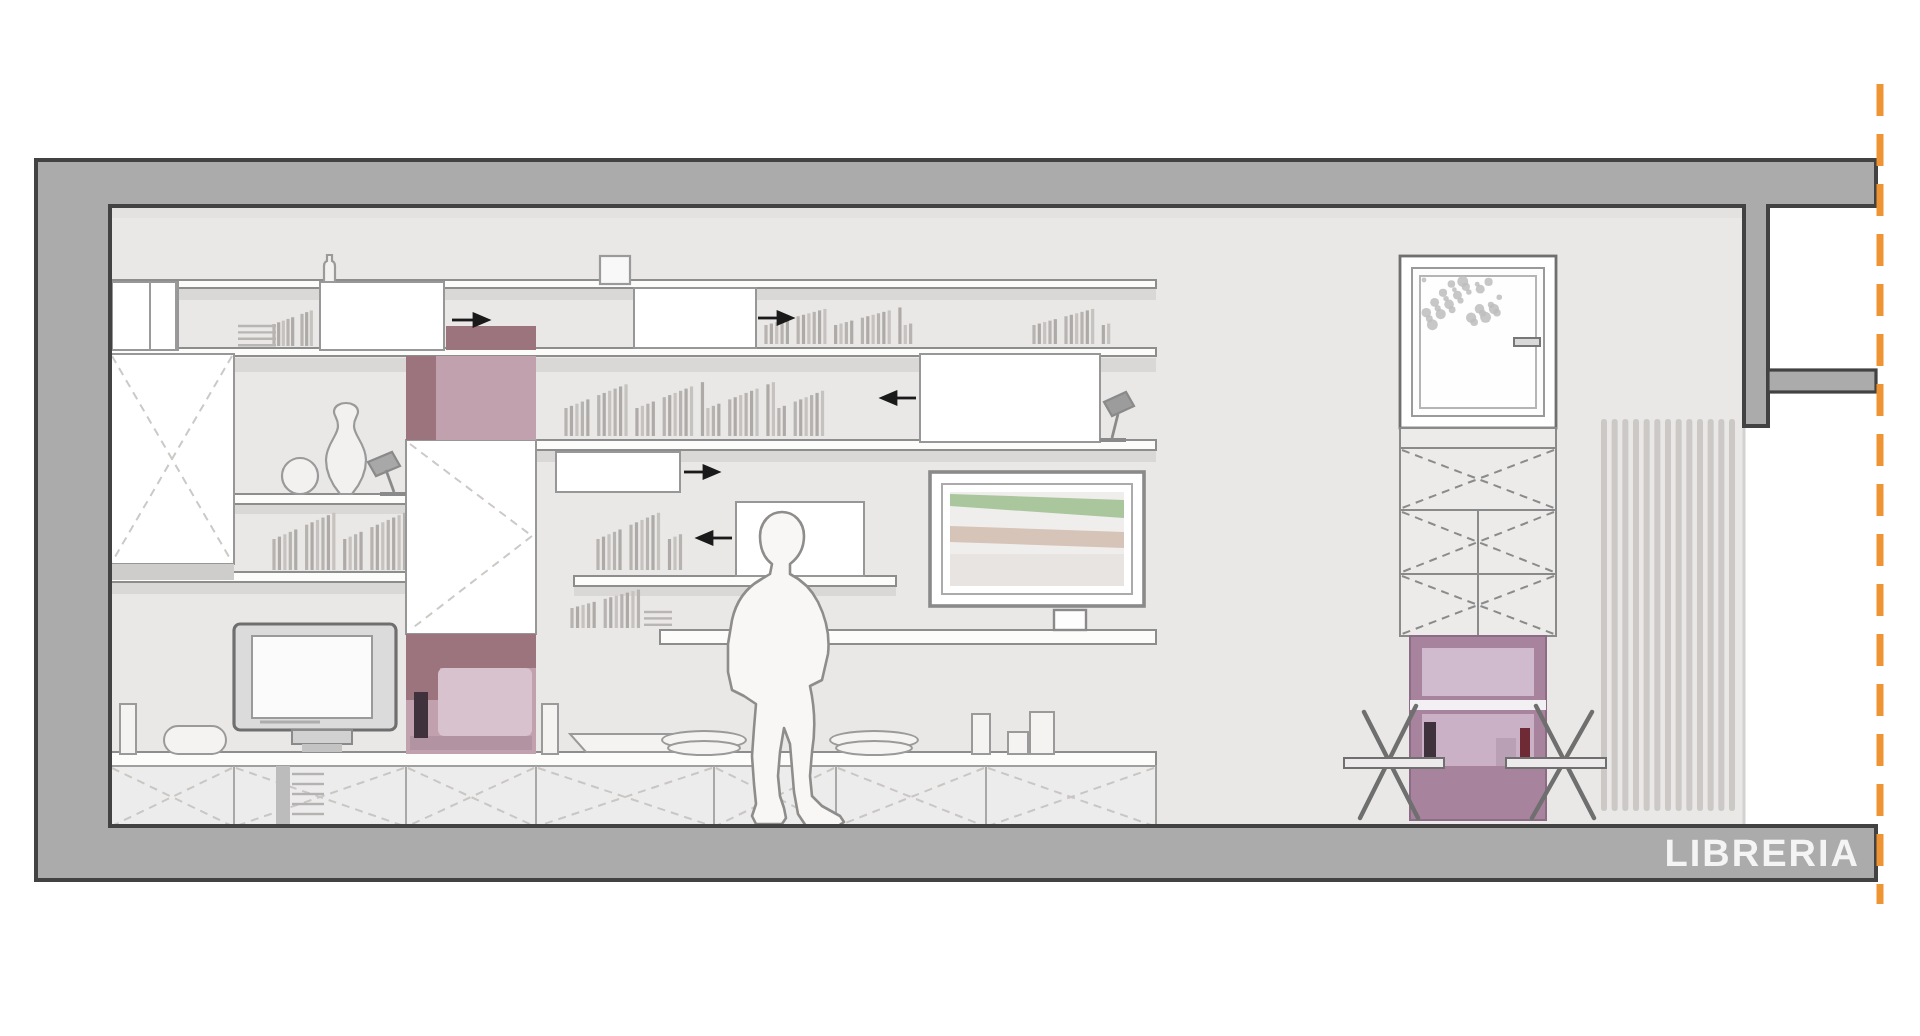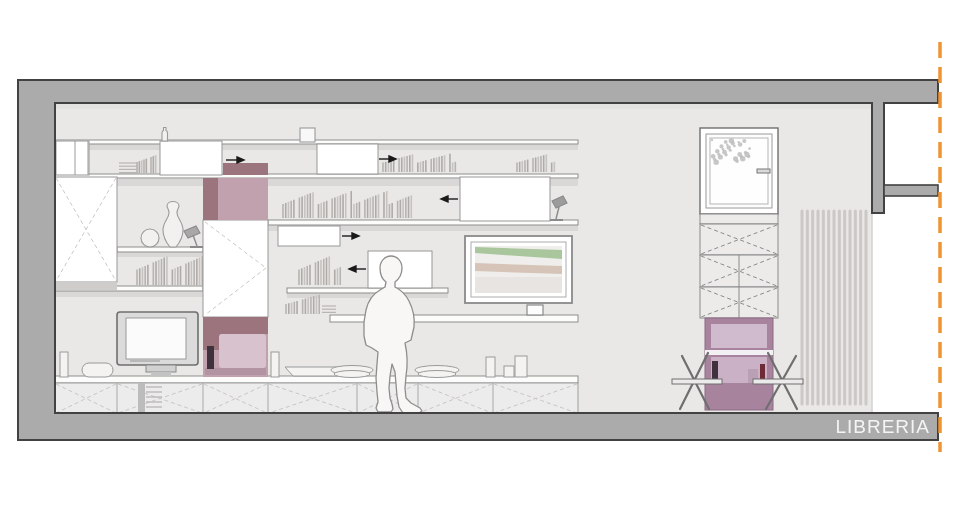--- a/index.html
+++ b/index.html
@@ -1,16 +1,16 @@
 <!DOCTYPE html>
 <html><head>
 <meta charset="utf-8">
 <style>
   html,body{margin:0;padding:0;background:#ffffff;}
-  .stage{width:960px;height:518px;position:relative;background:#ffffff;overflow:hidden;}
+  .stage{width:960px;height:518px;position:relative;background:#ffffff;overflow:hidden;font-weight:bold;}
   svg{display:block;}
   text{font-family:"Liberation Sans", sans-serif;}
 </style>
 </head>
 <body>
 
 <div class="stage">
 <svg id="scene" width="960" height="518" viewBox="0 0 960 518">
 
   <rect x="55" y="103" width="817" height="310" fill="#e9e8e7"></rect>

